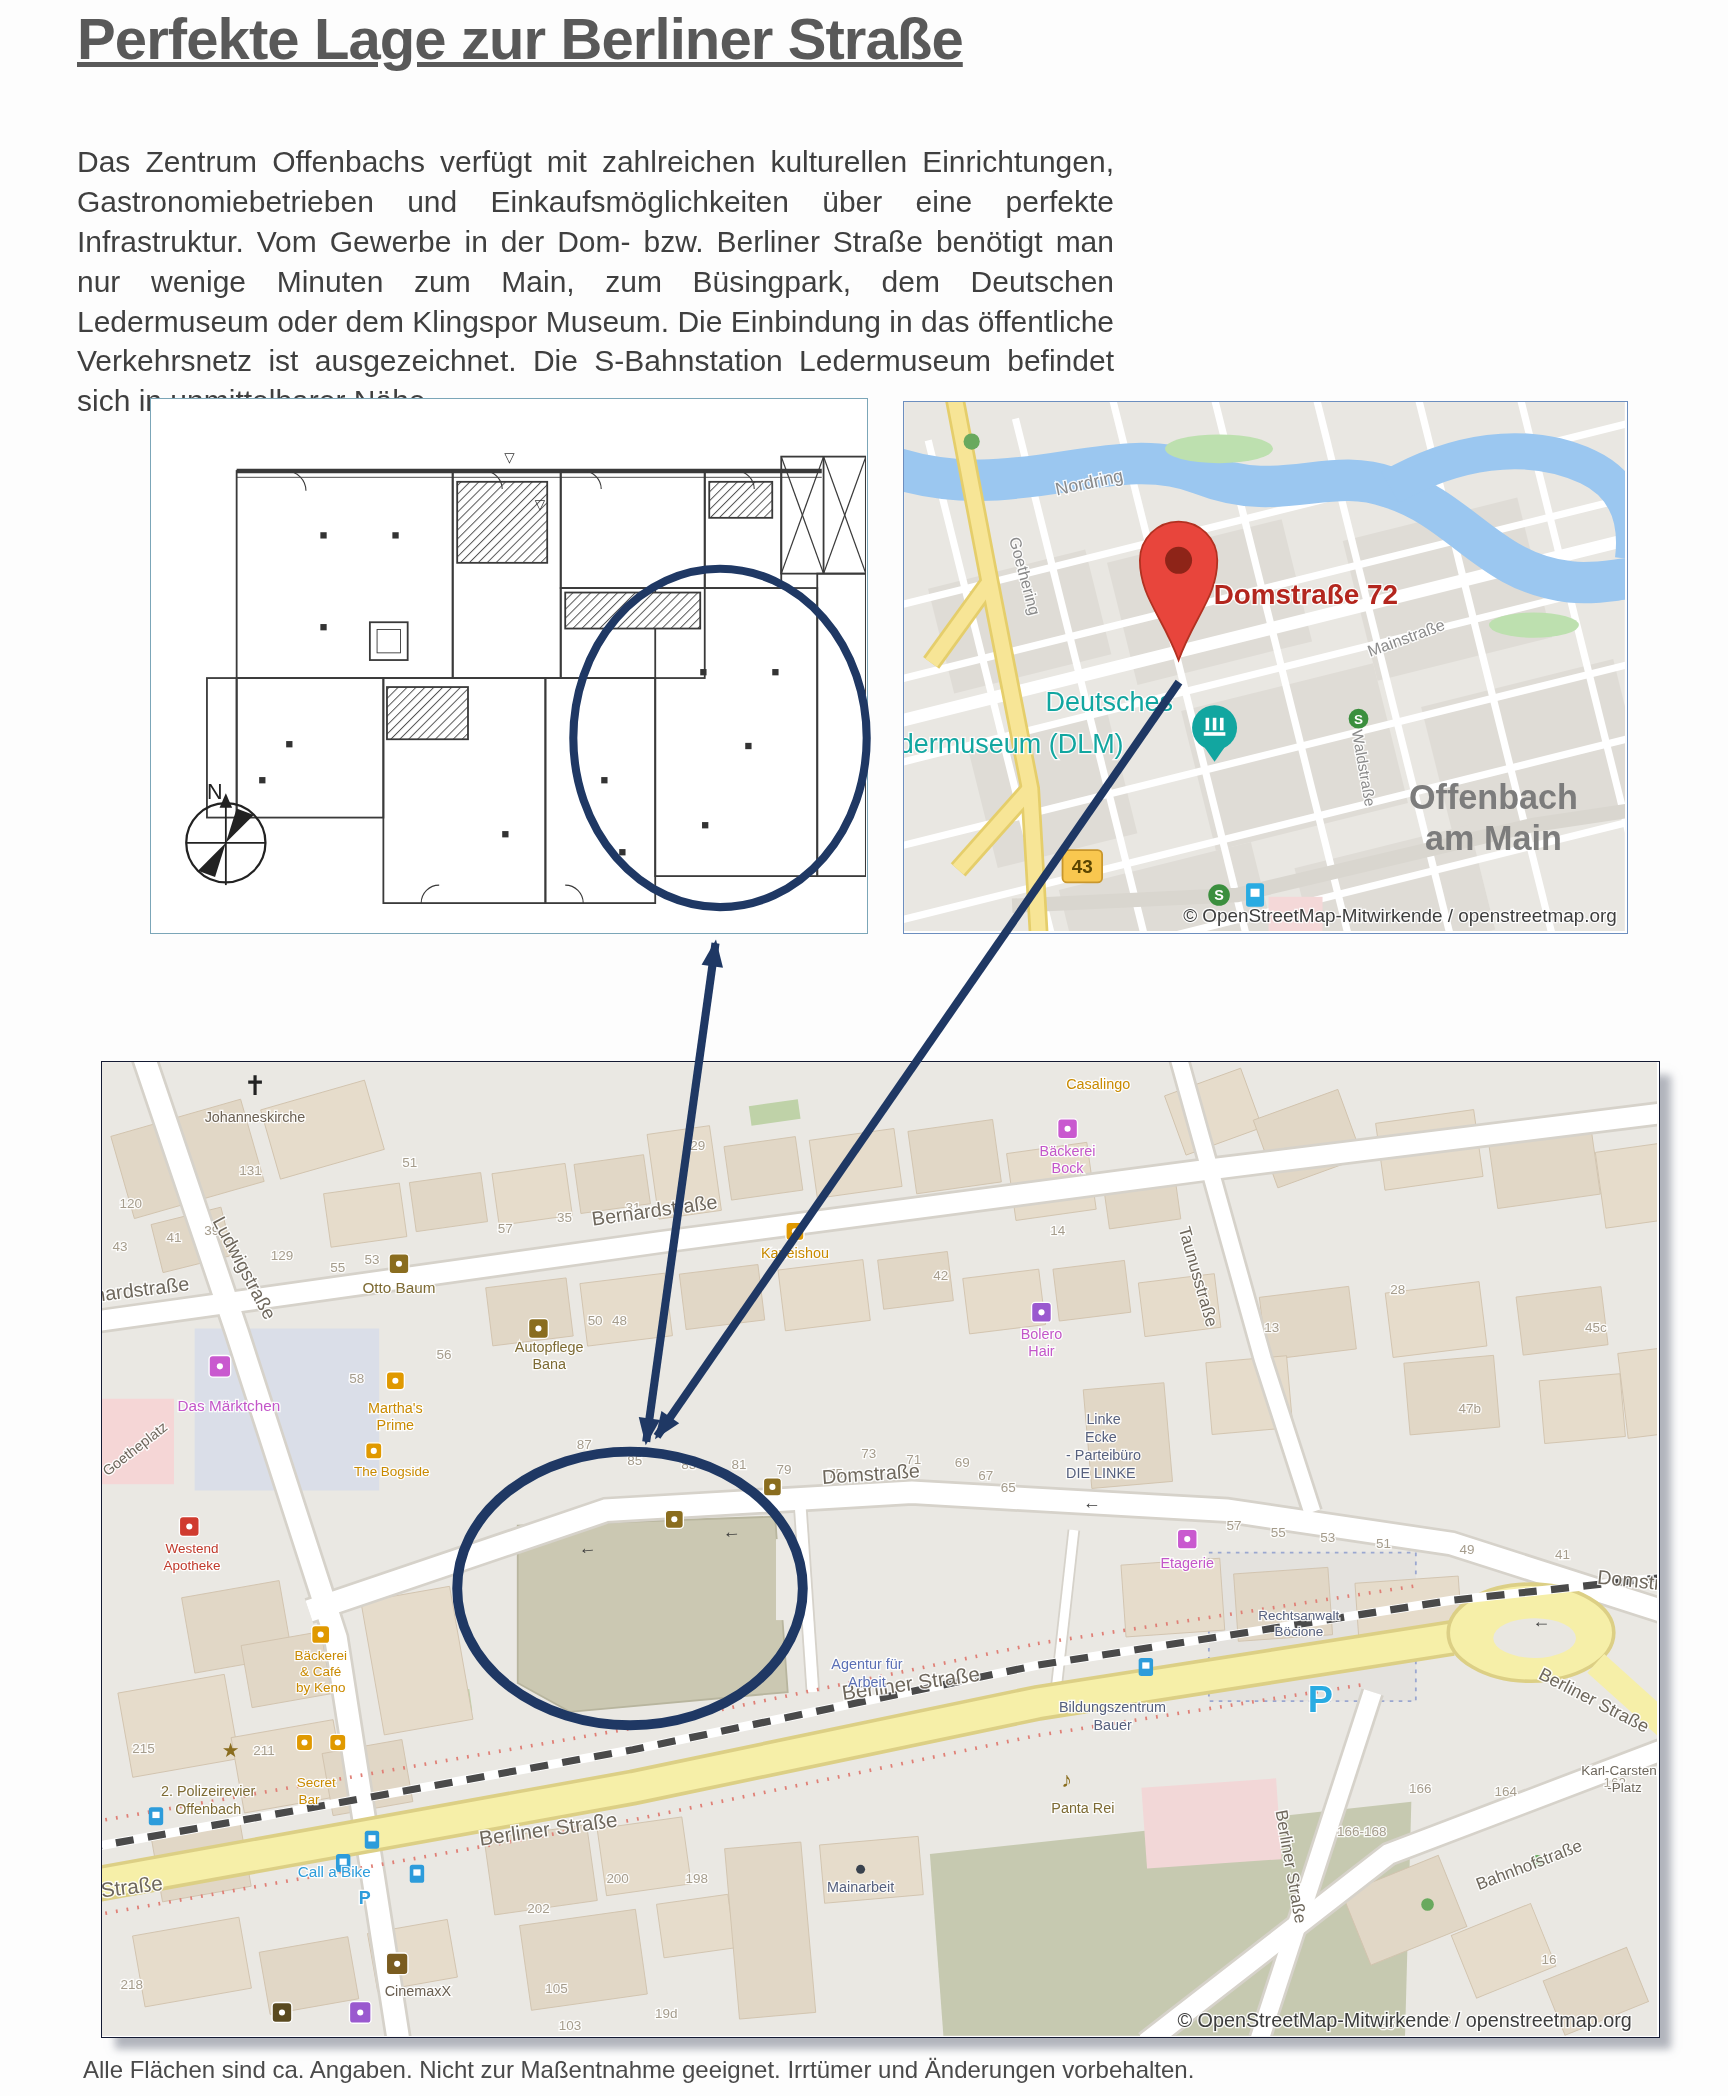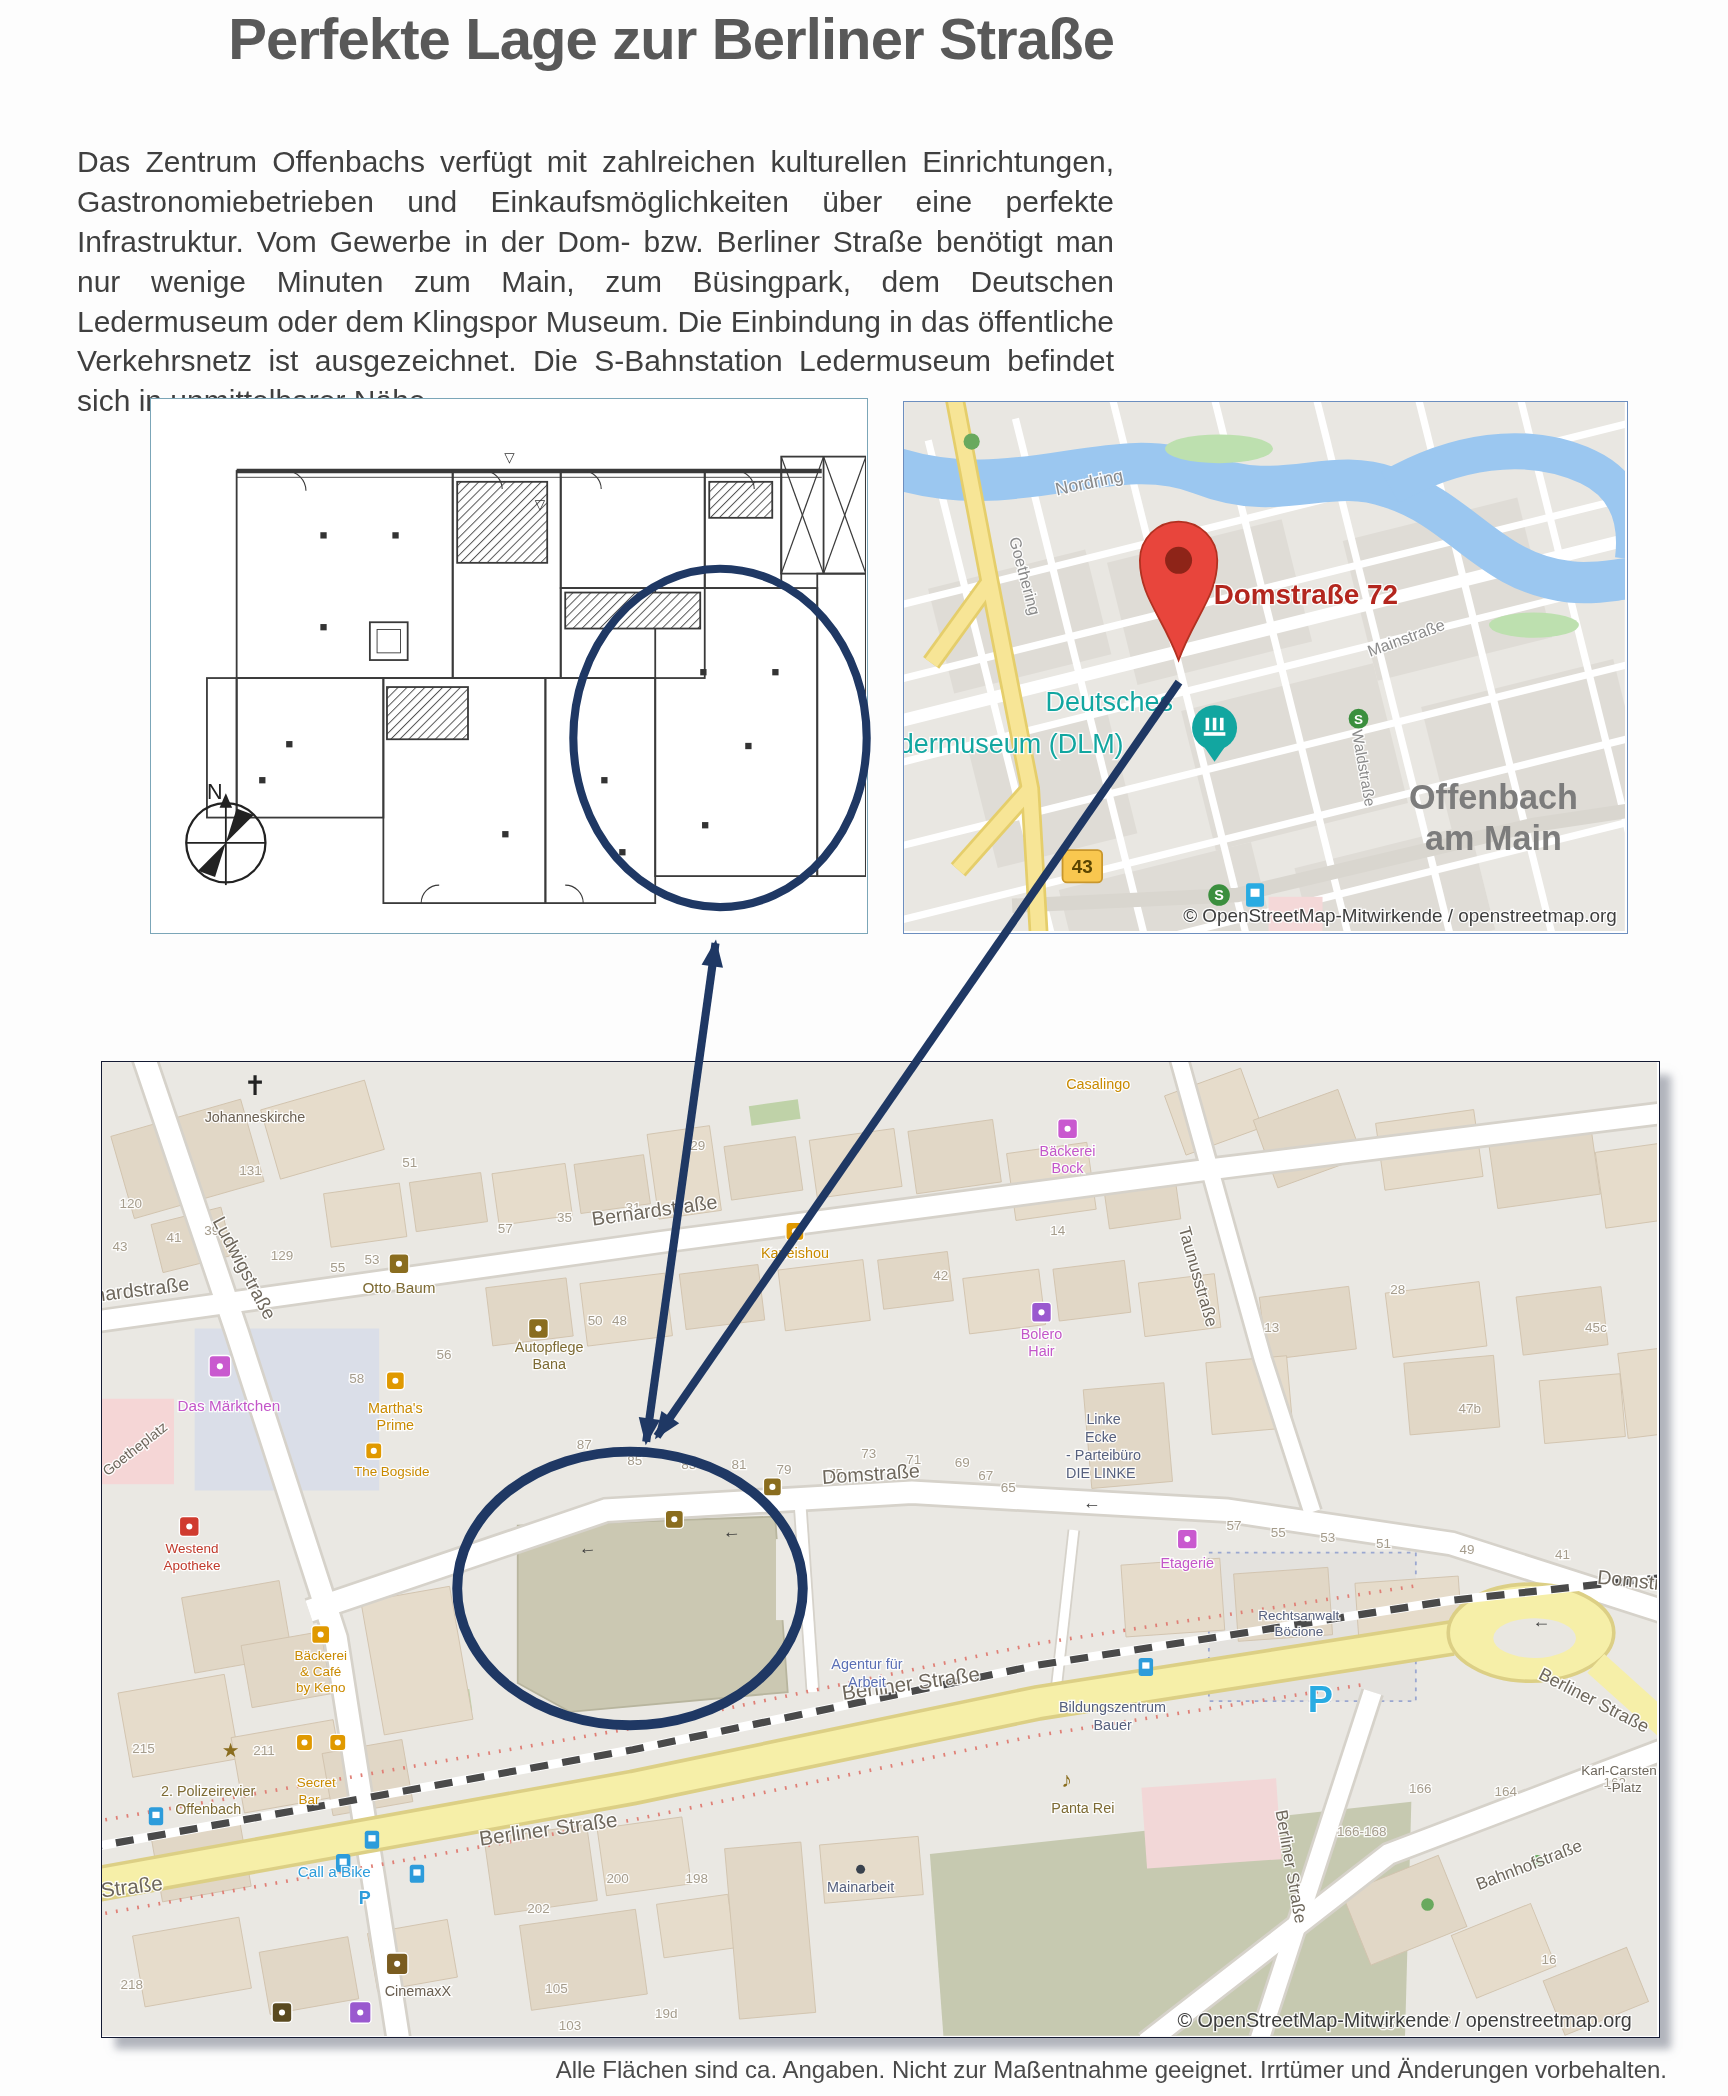--- a/index.html
+++ b/index.html
@@ -1,24 +1,24 @@
 <!DOCTYPE html>
 <html style="font-size:14.4px"><head>
 <meta charset="utf-8">
 <style>
   html,body{margin:0;padding:0;}
   body{width:1728px;height:2096px;position:relative;background:#fdfdfd;font-family:"Liberation Sans",sans-serif;overflow:hidden;}
   .abs{position:absolute;}
-  #page-title{left:77px;top:5.4px;width:1037px;text-align:right;font-size:58px;font-weight:bold;color:#595959;letter-spacing:-0.9px;}
+  #page-title{left:77px;top:5.4px;width:1037px;text-align:left;font-size:58px;font-weight:bold;color:#595959;letter-spacing:-0.9px;text-decoration:underline;}
   #intro{left:77px;top:142px;width:1037px;font-size:30px;line-height:1.33;color:#3f3f3f;text-align:justify;}
   .mapbox{background:#fff;box-sizing:border-box;}
   #floorplan-box{left:150px;top:398px;width:718px;height:536px;border:1.8px solid #7ba6b8;}
   #minimap-box{left:903px;top:401px;width:725px;height:533px;border:1.8px solid #6c8ebf;}
   #bigmap-box{left:101px;top:1061px;width:1559px;height:977px;border:1.8px solid #141a33;box-shadow:12.6px 12.6px 8px -1.8px rgba(115,120,135,.55);}
-  #footer-note{left:83px;top:2056px;width:1584px;font-size:24px;color:#4a4a4a;text-align:right;}
+  #footer-note{left:83px;top:2056px;width:1584px;font-size:24px;color:#4a4a4a;}
   svg{display:block;}
   svg text{font-family:"Liberation Sans",sans-serif;}
   .halo{paint-order:stroke;stroke:rgba(255,255,255,.88);stroke-width:3px;}
   #overlay{left:0;top:0;pointer-events:none;z-index:50;}
 </style>
 </head>
 <body>
 
 <div class="abs" id="page-title">Perfekte Lage zur Berliner Straße</div>
 

